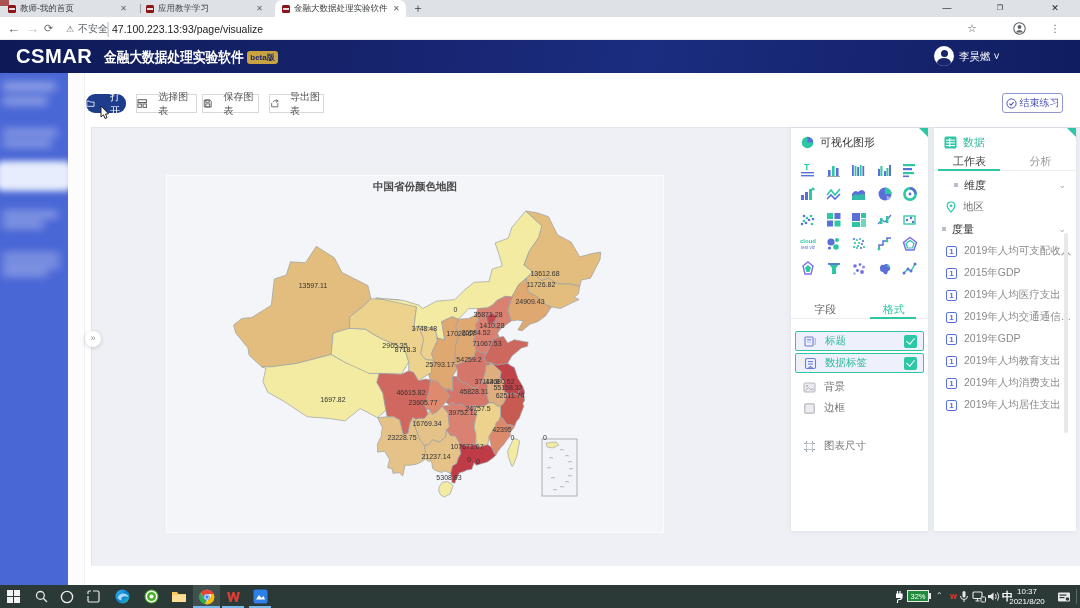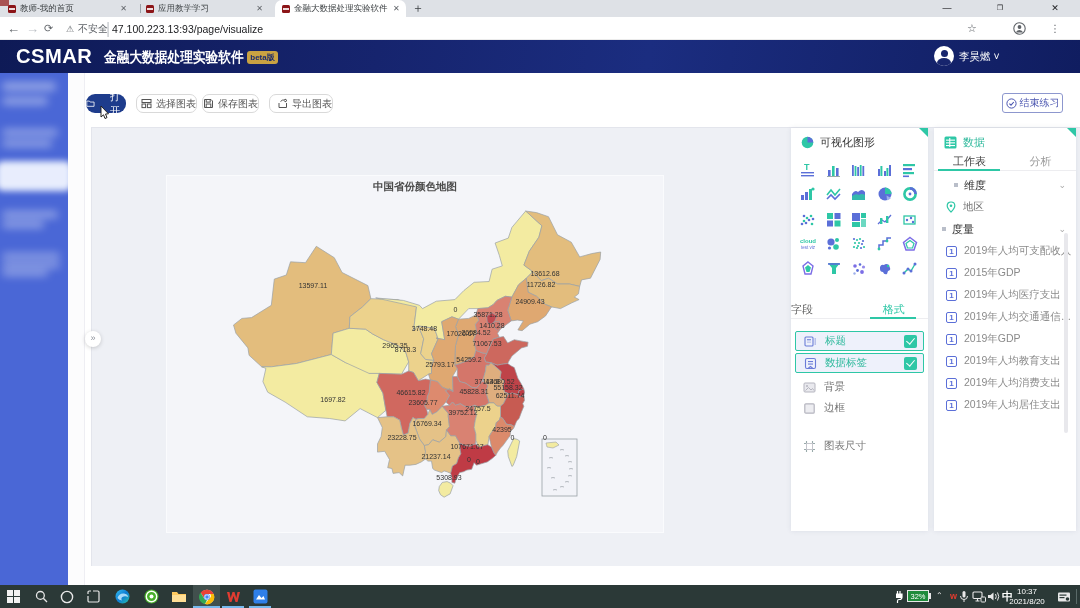--- a/index.html
+++ b/index.html
@@ -29,21 +29,21 @@
 #sidebar{position:absolute;left:0;top:73px;width:68px;height:512px;background:#4a67d6;overflow:hidden}
 .sbar{position:absolute;background:rgba(255,255,255,.40);border-radius:4px;filter:blur(4px)}
 #sbhl{position:absolute;left:-4px;top:88px;width:76px;height:30px;background:rgba(240,244,255,.95);border-radius:7px;filter:blur(3px)}
 #collapse{position:absolute;left:68px;top:73px;width:17px;height:512px;background:#fcfcfd;border-right:1px solid #eeeef3}
 #expander{position:absolute;left:85px;top:331px;width:16px;height:16px;background:#fff;border-radius:50%;box-shadow:0 1px 4px rgba(0,0,0,.18);color:#8a8f99;font-size:9px;text-align:center;line-height:15px;z-index:5}
 #page{position:absolute;left:85px;top:73px;width:995px;height:512px;background:#fff}
 #canvasarea{position:absolute;left:91px;top:127px;width:989px;height:439px;background:#eef0f5;border-top:1px solid #e3e5ec;border-left:1px solid #e3e5ec}
 #chartcard{position:absolute;left:166px;top:175px;width:498px;height:358px;background:#f4f5f9;border:1px solid #fafbfd}
 #charttitle{position:absolute;left:166px;top:180px;width:498px;text-align:center;font-size:10.5px;font-weight:bold;color:#4a4a4a;z-index:2}
 
-.tbtn{position:absolute;top:94px;height:19px;border:1px solid #d9d9d9;border-radius:7px;background:#fff;color:#555;font-size:10px;display:flex;align-items:center;justify-content:flex-end;gap:4px}
+.tbtn{position:absolute;top:94px;height:19px;border:1px solid #d9d9d9;border-radius:0;background:#fff;color:#555;font-size:10px;display:flex;align-items:center;justify-content:flex-start;gap:11px}
 #btnopen{position:absolute;left:86px;top:94px;width:40px;height:19px;background:#1e3c8c;border-radius:9px;color:#fff;font-size:10px;display:flex;align-items:center;justify-content:center;gap:15px}
 #btnend{position:absolute;left:1002px;top:93px;width:61px;height:20px;border:1px solid #8d97ce;border-radius:3px;background:#fff;color:#4a55b0;font-size:10px;display:flex;align-items:center;justify-content:center;gap:3px}
 
 .panel{position:absolute;background:#fff;box-shadow:0 0 5px rgba(60,70,110,.10)}
 .corner{position:absolute;right:0;top:0;width:0;height:0;border-left:9px solid transparent;border-top:9px solid #2ec7a6}
 .phead{position:absolute;left:10px;top:6px;height:16px;display:flex;align-items:center;gap:6px;font-size:11px;color:#333}
 .gi{position:absolute;width:16px;height:16px}
 .fmtrow{position:absolute;left:4px;width:129px;height:20px;display:flex;align-items:center;font-size:10.5px;color:#777;gap:8px;padding-left:8px}
 .fmtsel{background:#eef1fb;border:1px solid #2ec7a6;border-radius:2px;color:#2eb99c}
 .ckbx{position:absolute;right:6px;width:13px;height:13px;background:#2ec7a6;border-radius:2px}
@@ -233,21 +233,21 @@
     <span>选择图表</span>
   </div>
 <div class="tbtn" style="left:202px;width:57px">
     <svg width="11" height="11" viewBox="0 0 11 11" style="">
       <path d="M1.5 1.5 h6.5 l1.5 1.5 V9.5 H1.5 Z" fill="none" stroke="#555" stroke-width="1"></path>
       <rect x="3.2" y="6" width="4.6" height="3.5" fill="none" stroke="#555" stroke-width="1"></rect>
       <rect x="3.2" y="1.5" width="4" height="2.6" fill="none" stroke="#555" stroke-width="1"></rect>
     </svg>
     <span>保存图表</span>
   </div>
-<div class="tbtn" style="left:269px;width:64px">
+<div class="tbtn" style="left:269px;width:55px">
     <svg width="11" height="11" viewBox="0 0 11 11" style="">
       <path d="M2 5 V9.5 H9.5 V5" fill="none" stroke="#555" stroke-width="1"></path>
       <path d="M3.5 3.5 Q5 1.5 8 2 L8 1 L10 2.5 L8 4 L8 3" fill="none" stroke="#555" stroke-width="1"></path>
     </svg>
     <span>导出图表</span>
   </div>
 <div id="btnend">
     <svg width="11" height="11" viewBox="0 0 11 11" style="">
       <circle cx="5.5" cy="5.5" r="4.6" fill="none" stroke="#4a55b0" stroke-width="1"></circle>
       <path d="M3.4 5.6 L5 7.2 L7.8 4" fill="none" stroke="#4a55b0" stroke-width="1.1"></path>
@@ -407,21 +407,21 @@
         <circle cx="11" cy="5" r="1.2" fill="#2ec7a6"></circle>
       </svg></div>
 <div class="gi" style="left:111px;top:133px"><svg width="16" height="16" viewBox="0 0 16 16" style="">
         <path d="M2 12 L6 8 L9 10 L13 3" stroke="#2ec7a6" stroke-width="1.4" fill="none"></path>
         <circle cx="2" cy="12" r="1.5" fill="#5b6fd8"></circle>
         <circle cx="6" cy="8" r="1.5" fill="#5b6fd8"></circle>
         <circle cx="9" cy="10" r="1.5" fill="#5b6fd8"></circle>
         <circle cx="13" cy="3" r="1.5" fill="#5b6fd8"></circle>
       </svg></div>
   <div style="position:absolute;left:0;top:174px;width:137px;display:flex;font-size:11px">
-    <div style="flex:1;color:#666">字段</div>
+    <div style="flex:1;text-align:center;color:#666">字段</div>
     <div style="flex:1;text-align:center;color:#2ec7a6">格式</div>
   </div>
   <div style="position:absolute;left:0;top:190px;width:137px;height:1px;background:#ededf0"></div>
   <div style="position:absolute;left:79px;top:189px;width:46px;height:2px;background:#2ec7a6"></div>
   <div class="fmtrow fmtsel" style="top:203px"><svg width="13" height="13" viewBox="0 0 13 13">
         <rect x="1" y="2" width="8" height="9" rx="1" fill="none" stroke="#6b7cd8" stroke-width="1.1"></rect>
         <rect x="3" y="4.2" width="4" height="1.1" fill="#6b7cd8"></rect>
         <rect x="3" y="6.6" width="4" height="1.1" fill="#b8c0ea"></rect>
         <rect x="10.5" y="3" width="1.5" height="7" fill="#b8c0ea"></rect>
       </svg>标题<span class="ckbx"></span></div>

